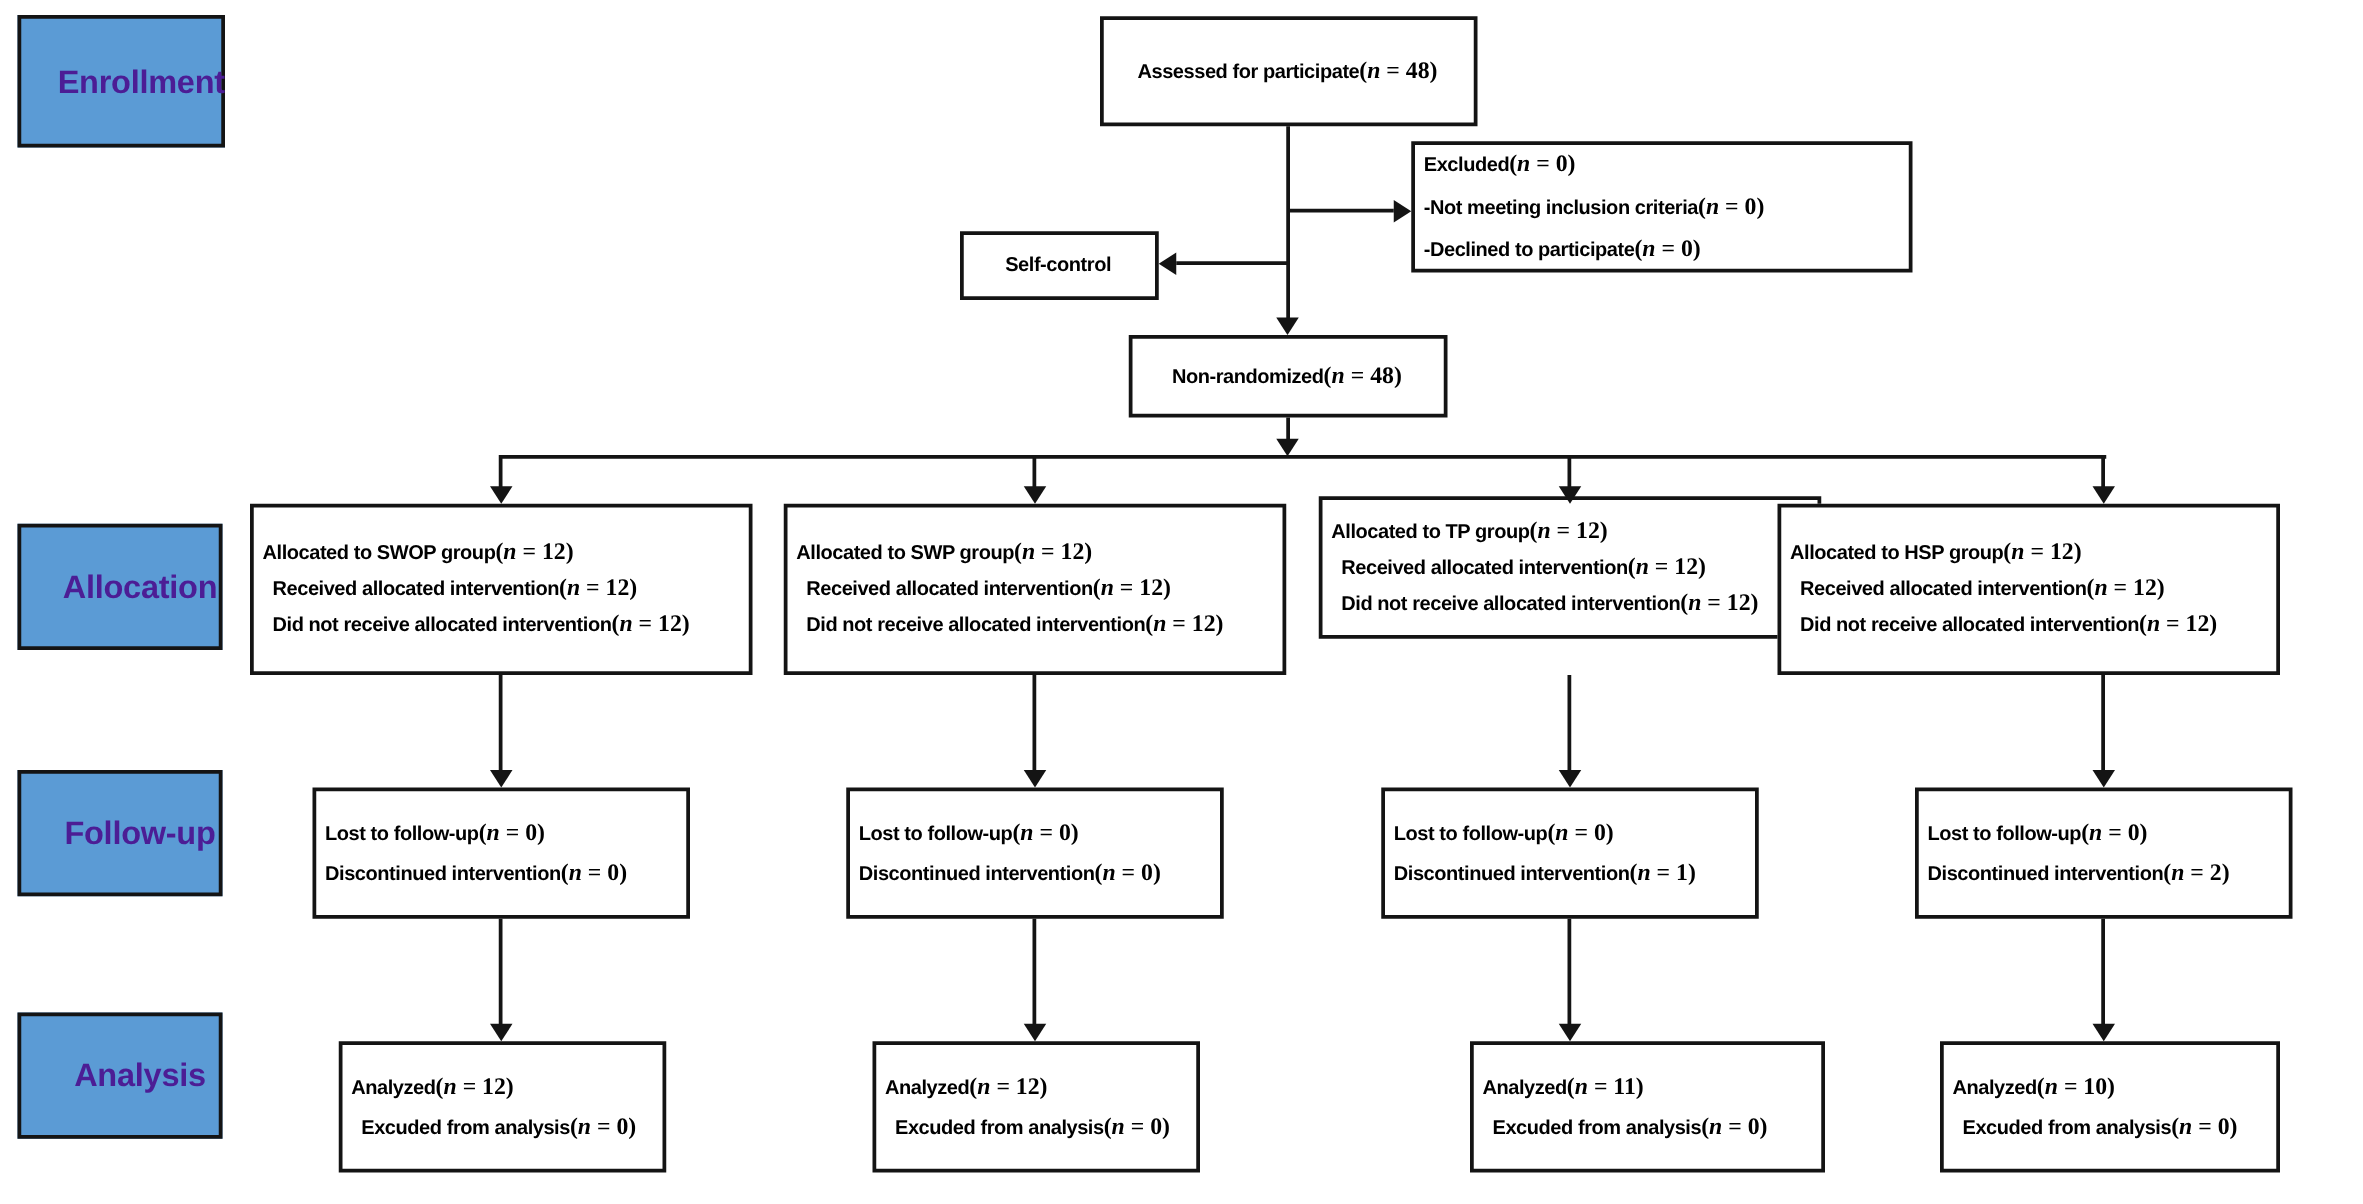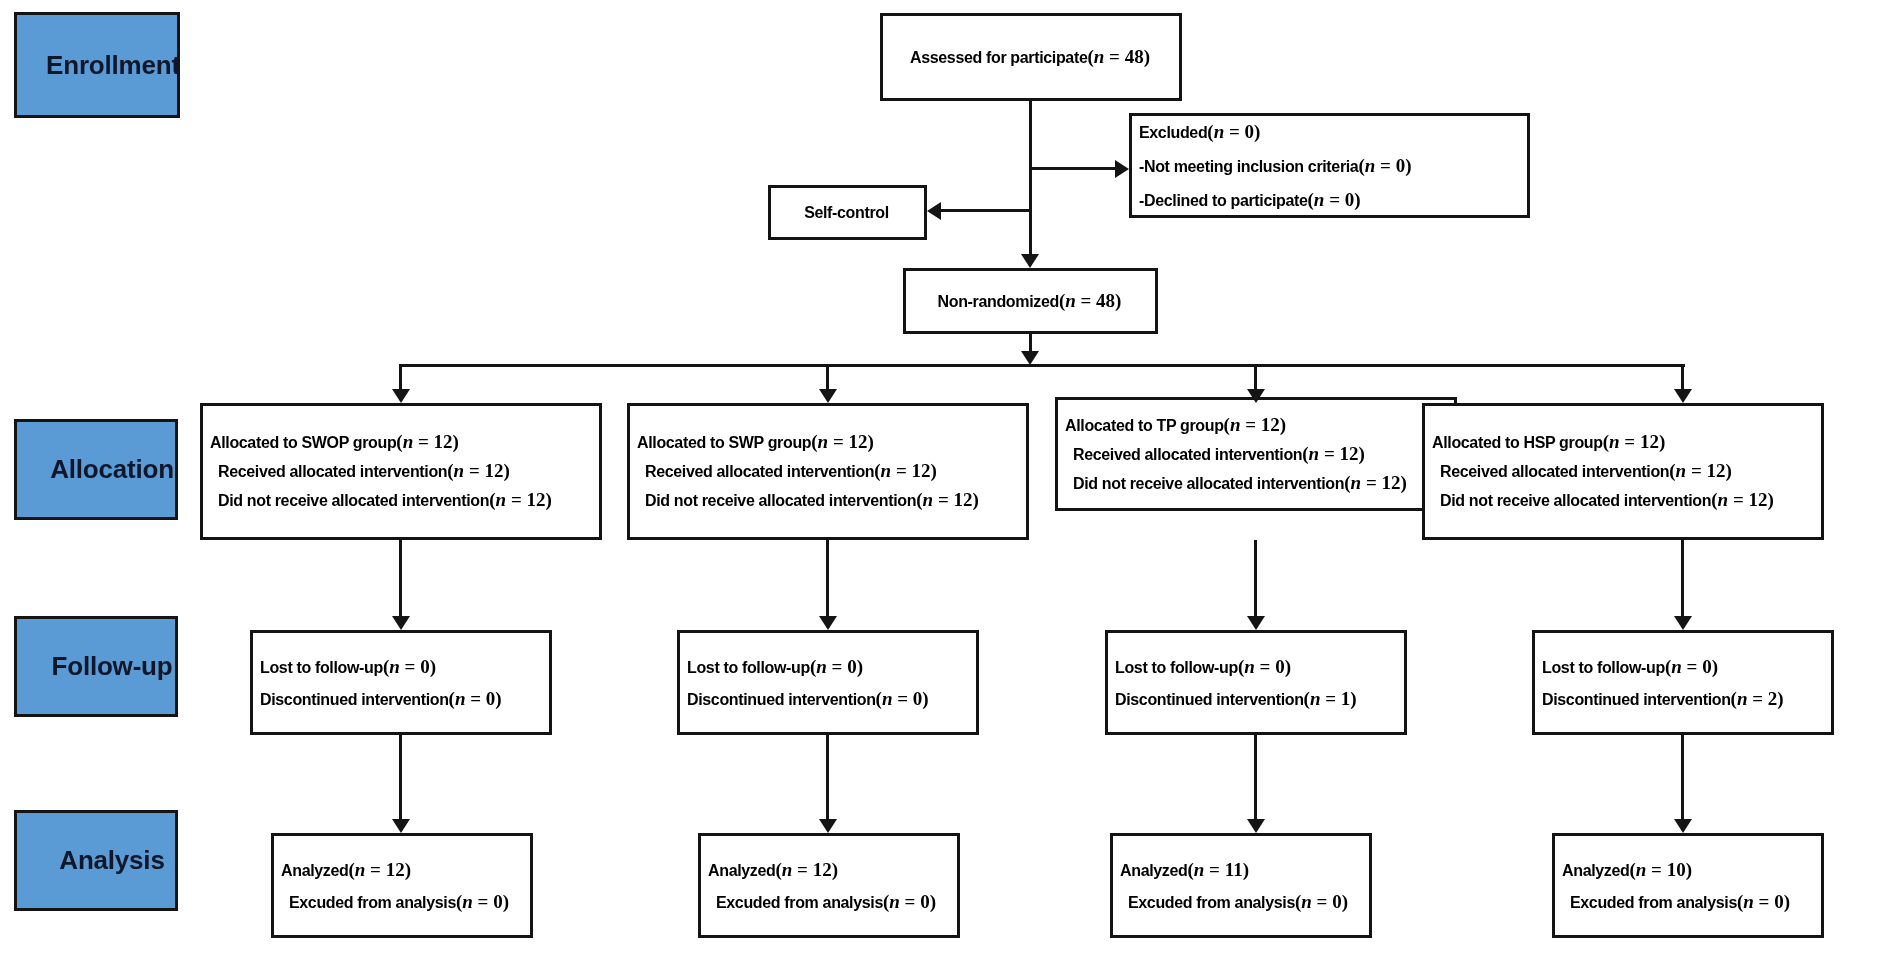--- a/index.html
+++ b/index.html
@@ -5,21 +5,21 @@
   html,body{margin:0;padding:0;background:#fff;}
   .diagram{
     position:relative;width:1890px;height:963px;background:#fff;
     font-family:"Liberation Sans",sans-serif;color:#000;overflow:hidden;
   }
   
   .stage{
     position:absolute;background:var(--stage-fill,#5B9BD5);
     border:3px solid var(--ink,#141414);box-sizing:border-box;
     display:flex;align-items:center;justify-content:center;
-    font-weight:700;font-size:26px;letter-spacing:-0.2px;color:#0f172a;padding-left:32px;
+    font-weight:700;font-size:26px;letter-spacing:-0.2px;color:#4c1d95;padding-left:32px;
   }
   
   .node{
     position:absolute;background:#fff;border:3px solid var(--ink,#141414);
     box-sizing:border-box;display:flex;flex-direction:column;justify-content:center;
   }
   .node .line{
     white-space:nowrap;font-weight:700;font-size:16px;letter-spacing:-0.35px;
     line-height:28px;padding-left:7px;padding-right:2px;
   }
@@ -107,21 +107,21 @@
   </div>
 
   <div class="node lh31" style="left:271px;top:833px;width:262px;height:105px">
     <div class="line"><span>Analyzed</span><span class="math">(<i>n</i> = 12)</span></div>
     <div class="line sub"><span>Excuded from analysis</span><span class="math">(<i>n</i> = 0)</span></div>
   </div>
   <div class="node lh31" style="left:698px;top:833px;width:262px;height:105px">
     <div class="line"><span>Analyzed</span><span class="math">(<i>n</i> = 12)</span></div>
     <div class="line sub"><span>Excuded from analysis</span><span class="math">(<i>n</i> = 0)</span></div>
   </div>
-  <div class="node lh31" style="left:1110px;top:833px;width:262px;height:105px">
+  <div class="node lh31" style="left:1176px;top:833px;width:284px;height:105px">
     <div class="line"><span>Analyzed</span><span class="math">(<i>n</i> = 11)</span></div>
     <div class="line sub"><span>Excuded from analysis</span><span class="math">(<i>n</i> = 0)</span></div>
   </div>
   <div class="node lh31" style="left:1552px;top:833px;width:272px;height:105px">
     <div class="line"><span>Analyzed</span><span class="math">(<i>n</i> = 10)</span></div>
     <div class="line sub"><span>Excuded from analysis</span><span class="math">(<i>n</i> = 0)</span></div>
   </div>
 
   <div class="vline" style="left:1029px;top:101px;height:155px"></div>
   <div class="arr down" style="left:1021px;top:254px"></div>

